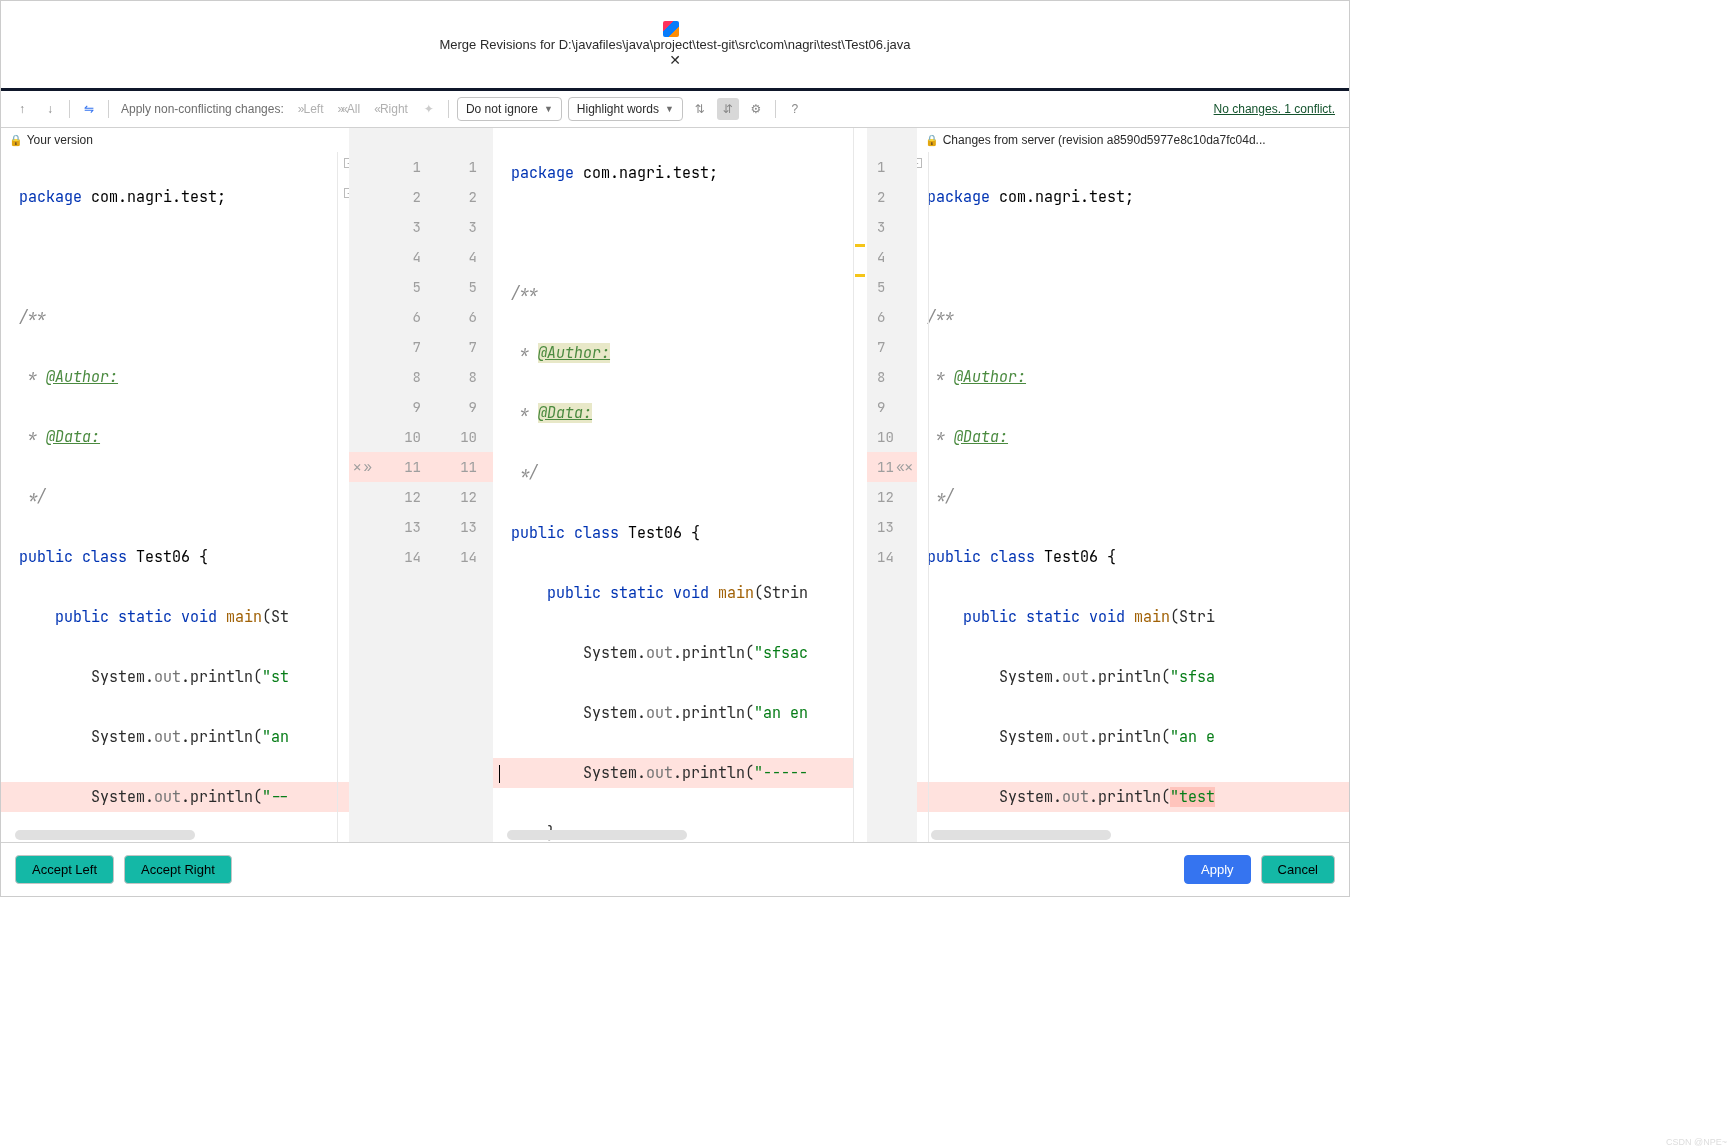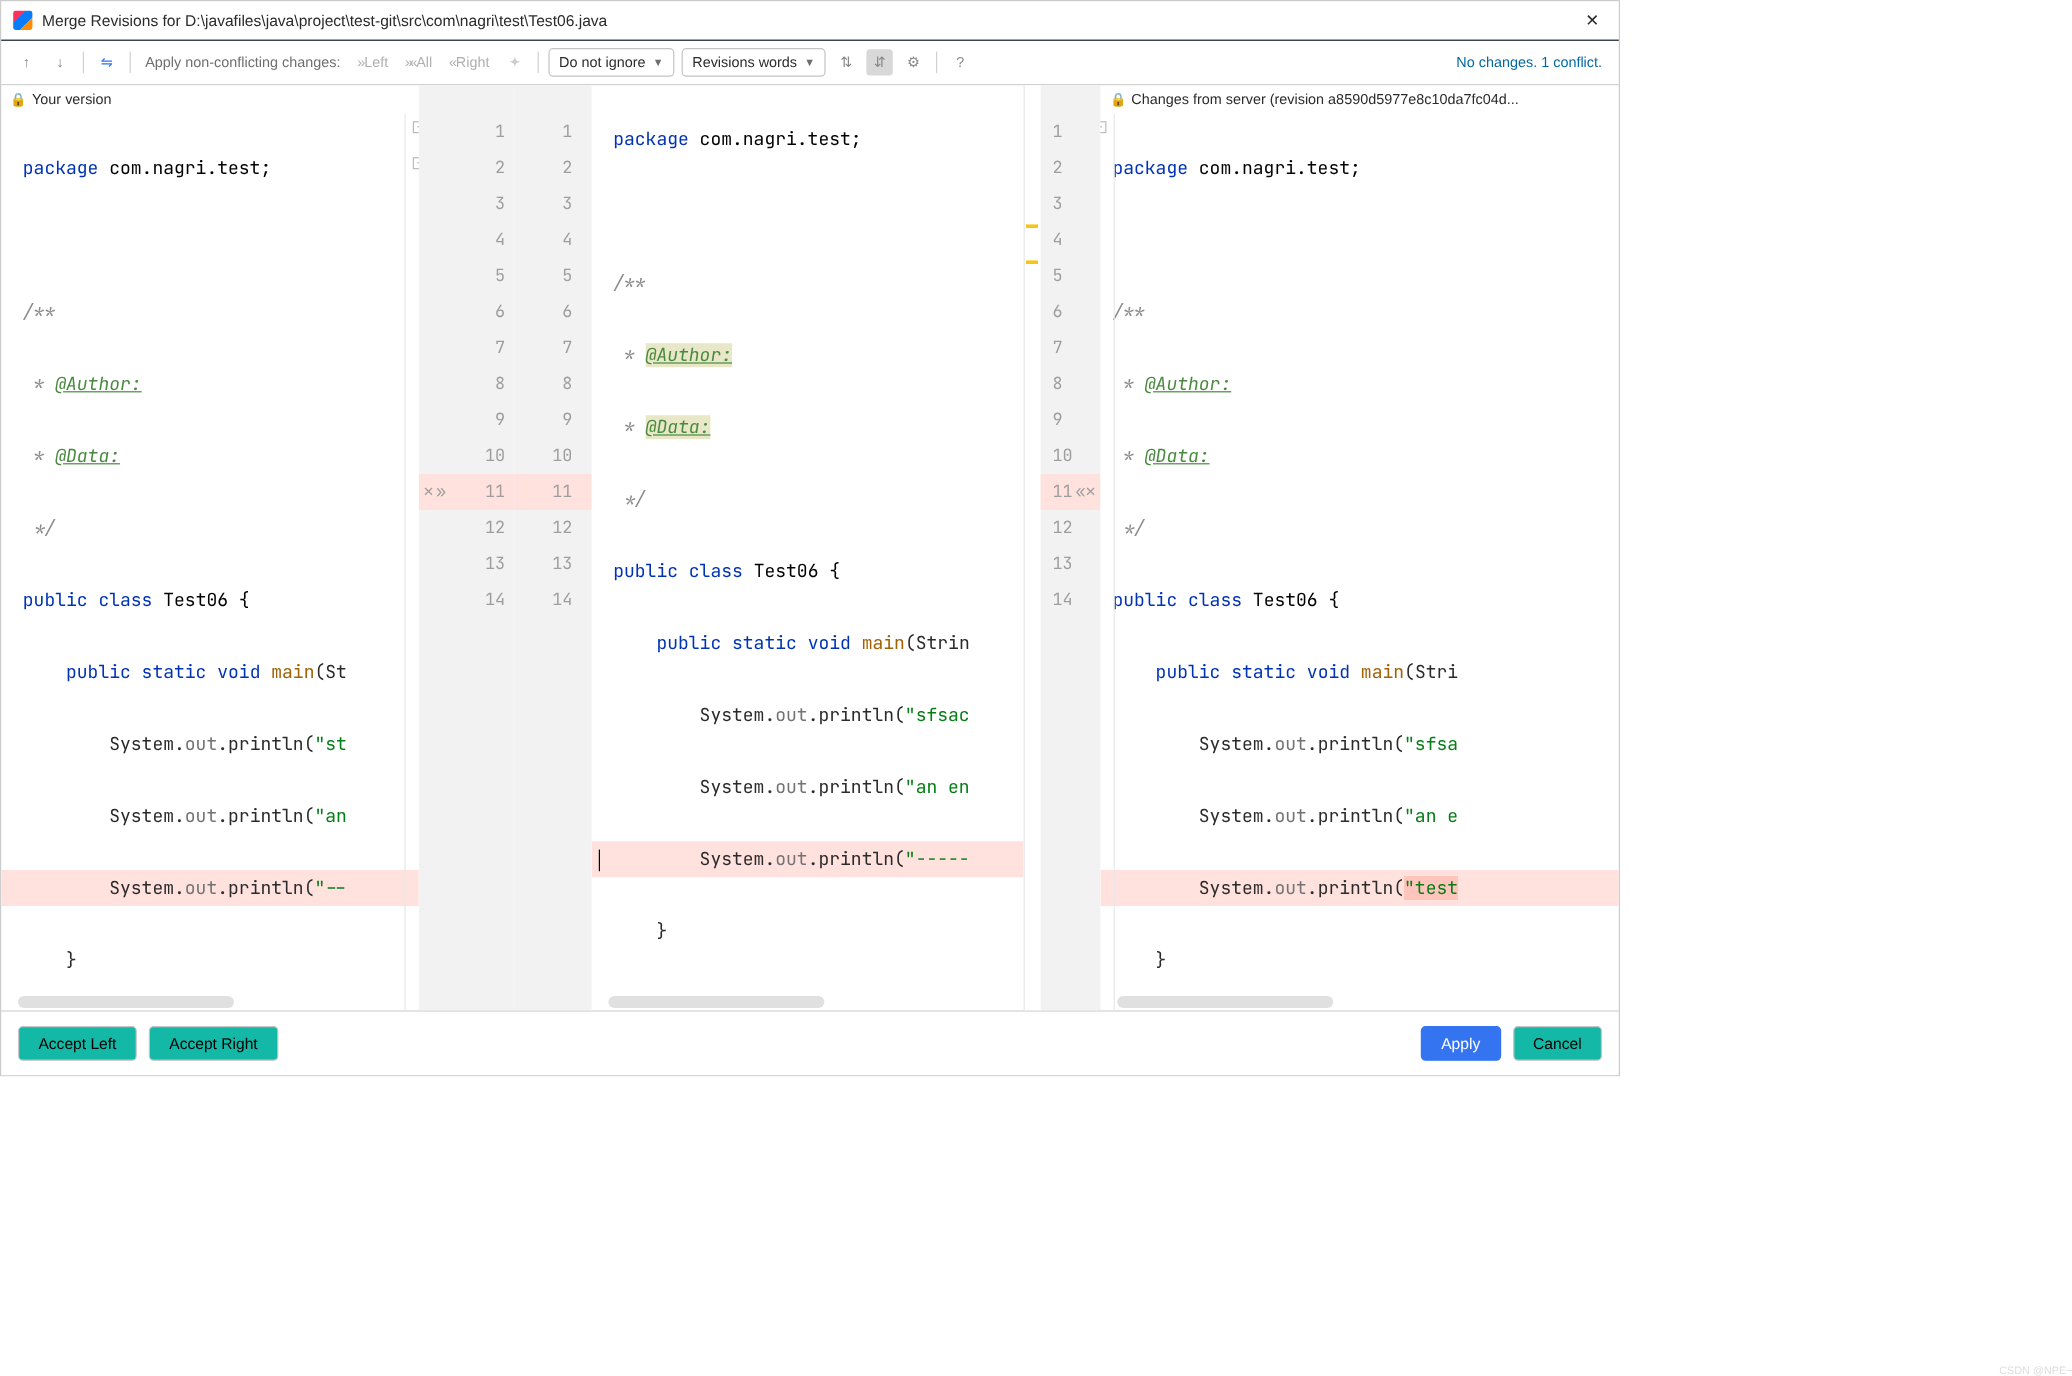--- a/index.html
+++ b/index.html
@@ -1,31 +1,31 @@
 <!DOCTYPE html>
 <html><head>
 <meta charset="utf-8">
 <style>
 * { margin: 0; padding: 0; box-sizing: border-box; }
 body { font-family: -apple-system, "Segoe UI", Arial, sans-serif; font-size: 13px; background: #fff; color: #2b2b2b; overflow: hidden; }
 .window { width: 1350px; height: 897px; display: flex; flex-direction: column; border: 1px solid #ccc; }
-.titlebar { display: flex; align-items: center; padding: 8px 10px; border-bottom: 1px solid #0f172a; }
+.titlebar { display: flex; align-items: center; padding: 20px 10px; border-bottom: 3px solid #0f172a; flex-direction: column; }
 .titlebar .logo { width: 16px; height: 16px; margin-right: 8px; background: linear-gradient(135deg,#fe315d 0%,#fe315d 33%,#087cfa 33%,#087cfa 66%,#fd8c04 66%); border-radius: 2px; }
 .titlebar .title { flex: 1; font-size: 13px; }
 .titlebar .close { width: 24px; text-align: center; cursor: pointer; font-size: 14px; }
 .toolbar { display: flex; align-items: center; padding: 6px 10px; gap: 6px; border-bottom: 1px solid #d1d1d1; font-size: 12px; }
 .tbtn { width: 22px; height: 22px; display: flex; align-items: center; justify-content: center; cursor: pointer; color: #888; border-radius: 3px; }
 .tbtn.active { background: #d8d8d8; }
 .tsep { width: 1px; height: 18px; background: #d1d1d1; margin: 0 2px; }
 .tlabel { color: #6e6e6e; padding: 0 4px; }
 .tlink { color: #b0b0b0; padding: 0 4px; display: flex; align-items: center; gap: 2px; }
 .tsel { border: 1px solid #c4c4c4; border-radius: 4px; padding: 4px 8px; background: #fff; display: flex; align-items: center; gap: 6px; cursor: pointer; }
 .tsel .chev { color: #6e6e6e; font-size: 9px; }
 .spacer { flex: 1; }
-.status { color: #0369a1; padding-right: 4px; }
+.status { color: #14532d; padding-right: 4px; text-decoration: underline; }
 .panels { flex: 1; display: flex; overflow: hidden; border-bottom: 1px solid #d1d1d1; }
 .pane { display: flex; flex-direction: column; overflow: hidden; }
 .pane-left { flex: 0 0 348px; }
 .pane-gut-l { flex: 0 0 80px; background: #f2f2f2; }
 .pane-gut-m { flex: 0 0 64px; background: #f2f2f2; }
 .pane-mid { flex: 0 0 360px; }
 .pane-gut-r { flex: 0 0 50px; background: #f2f2f2; }
 .pane-marker { flex: 0 0 14px; background: #fff; border-left:1px solid #e8e8e8; position:relative; }
 .pane-right { flex: 1; }
 .pane-head { padding: 4px 8px; font-size: 12px; display: flex; align-items: center; gap: 4px; color: #2b2b2b; height: 24px; }
@@ -87,21 +87,21 @@
         <span style="letter-spacing:-3px">«</span> 
         <span>Right</span>
       </span>
     <div class="tbtn" style="color:#ccc">✦</div>
     <div class="tsep"></div>
     <div class="tsel">
         <span>Do not ignore</span>
         <span class="chev">▼</span>
       </div>
     <div class="tsel">
-        <span>Revisions words</span>
+        <span>Highlight words</span>
         <span class="chev">▼</span>
       </div>
     <div class="tbtn">⇅</div>
     <div class="tbtn active">⇵</div>
     <div class="tbtn">⚙</div>
     <div class="tsep"></div>
     <div class="tbtn">?</div>
     <div class="spacer"></div>
     <span class="status">No changes. 1 conflict.</span>
   </div>

